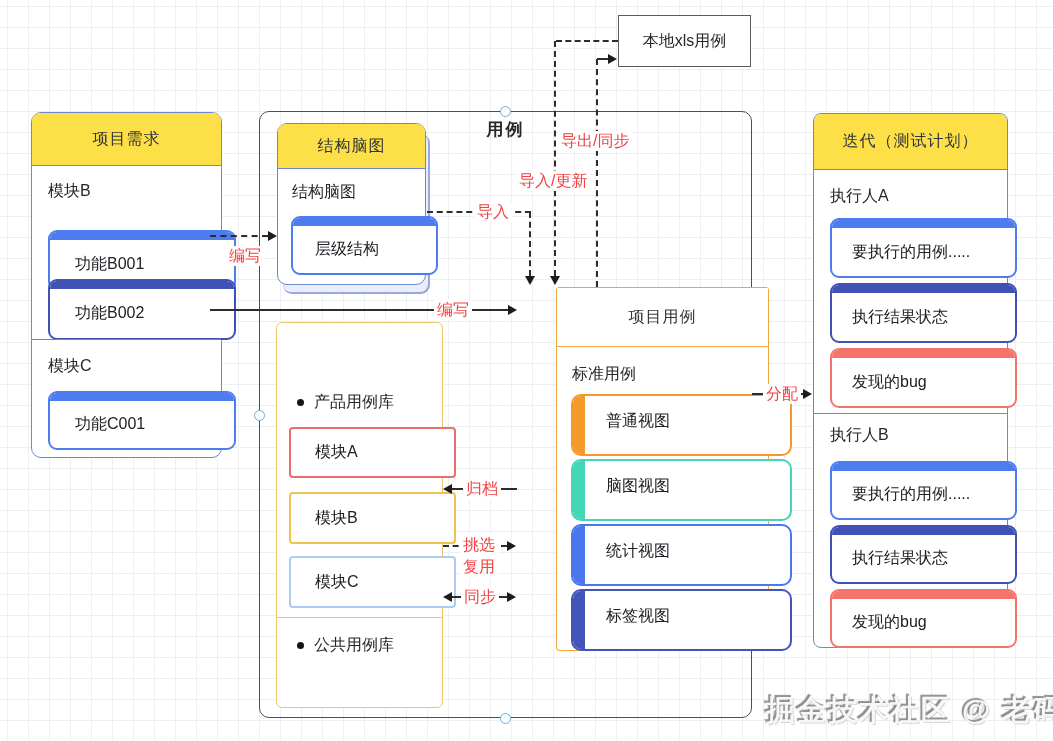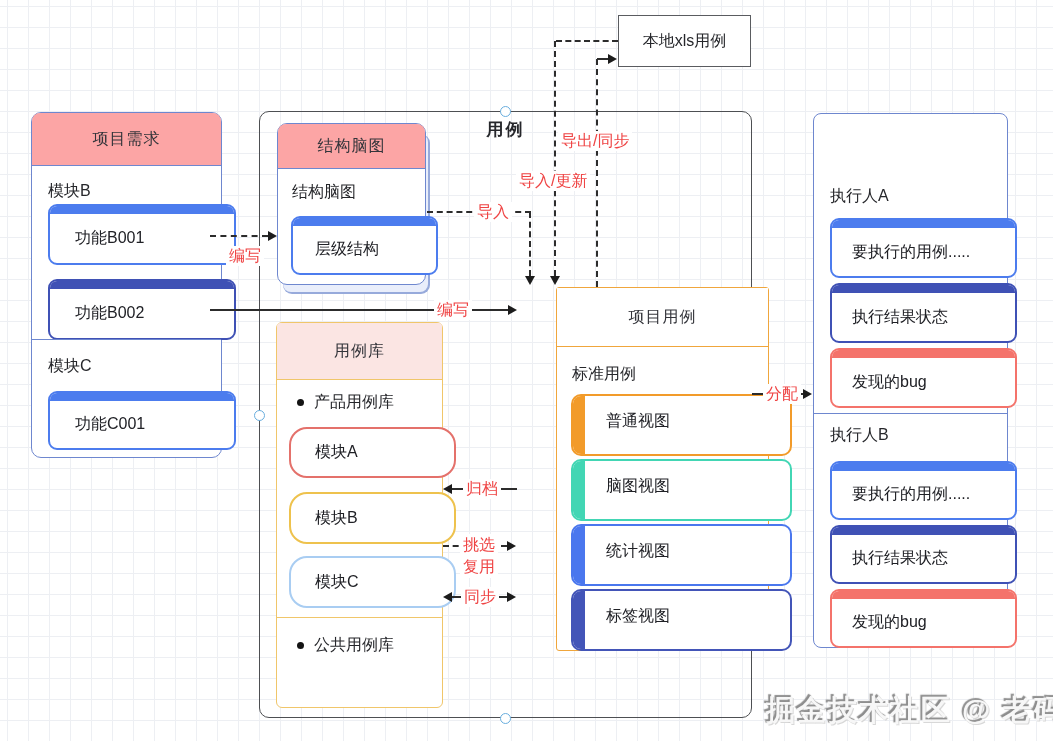--- a/index.html
+++ b/index.html
@@ -4,31 +4,31 @@
 <style>
   html,body{margin:0;padding:0;}
   body{font-family:"Liberation Sans","DejaVu Sans",sans-serif;background:#fff;}
   .canvas{position:relative;width:1053px;height:741px;overflow:hidden;background:#fff;
     background-image:linear-gradient(#edeff3 1px,transparent 1px),linear-gradient(90deg,#edeff3 1px,transparent 1px);
     background-size:21px 21px;background-position:7px 6px;}
   .abs{position:absolute;box-sizing:border-box;}
   
   .panel{background:#fff;border:1.6px solid #6e87cf;border-radius:10px;}
   .hdr{position:absolute;left:0;right:0;top:0;display:flex;align-items:center;justify-content:center;
-    font-size:16px;color:#33343a;background:#fca5a5;border-bottom:1.6px solid #6e87cf;
+    font-size:16px;color:#33343a;background:#fde047;border-bottom:1.6px solid #6e87cf;
     border-radius:8px 8px 0 0;letter-spacing:1px;}
   .lbl{position:absolute;font-size:16px;color:#26272b;white-space:nowrap;}
   .divider{position:absolute;left:0;right:0;height:0;border-top:1.6px solid #6e87cf;}
   .btn{position:absolute;background:#fff;border:2px solid var(--c,#4c7cee);display:flex;align-items:center;
     font-size:16px;color:#202126;white-space:nowrap;}
   .btn.top{border-radius:9px;padding:8px 0 0 25px;overflow:hidden;}
   .btn.top::before{content:"";position:absolute;top:0;left:0;right:0;height:8px;background:var(--c);}
   .btn.leftbar{border-radius:10px;padding:0 0 8px 33px;overflow:hidden;}
   .btn.leftbar::before{content:"";position:absolute;top:0;left:0;bottom:0;width:12px;background:var(--c);}
-  .btn.plain{border-radius:18px;padding:0 0 0 24px;}
+  .btn.plain{border-radius:4px;padding:0 0 0 24px;}
   .bullet{position:absolute;display:flex;align-items:center;gap:10px;font-size:16px;color:#26272b;}
   .dot{width:7px;height:7px;border-radius:50%;background:#141414;flex:0 0 auto;}
   
   .frame{border:1.6px solid #4d4f52;border-radius:10px;background:transparent;}
   .frame-title{position:absolute;left:50%;transform:translateX(-50%);top:6px;font-size:17px;font-weight:bold;color:#26272b;letter-spacing:2px;}
   .handle{position:absolute;width:9px;height:9px;border:1.6px solid #69aede;background:#fff;border-radius:50%;}
   
   .rect{background:#fff;border:1.6px solid #5a5c60;display:flex;align-items:center;justify-content:center;font-size:16px;color:#26272b;}
   
   .stacked{box-shadow:4px 9px 0 -2px #e9eefb,5px 10px 0 -1px #97aadb;}
@@ -59,21 +59,21 @@
   <div class="handle" style="left:746px;top:409px;"></div>
   <div class="handle" style="left:500px;top:713px;"></div>
 
   <div class="abs rect" style="left:618px;top:15px;width:133px;height:52px;">
     <span>本地xls用例</span>
   </div>
 
   <div class="abs panel" style="left:31px;top:112px;width:191px;height:346px;">
     <div class="hdr" style="height:52px;">项目需求</div>
     <div class="lbl" style="left:16px;top:68px;">模块B</div>
-    <div class="btn top" style="left: 16px; top: 91px; width: 159px; height: 49px; --c: #4c7cee;">
+    <div class="btn top" style="left: 16px; top: 117px; width: 159px; height: 49px; --c: #4c7cee;">
       <span>功能B001</span>
     </div>
     <div class="btn top" style="left: 16px; top: 166px; width: 159px; height: 49px; --c: #3f51b5;">
       <span>功能B002</span>
     </div>
     <div class="divider" style="top:226px;"></div>
     <div class="lbl" style="left:16px;top:243px;">模块C</div>
     <div class="btn top" style="left: 16px; top: 278px; width: 159px; height: 47px; --c: #4c7cee;">
       <span>功能C001</span>
     </div>
@@ -81,21 +81,20 @@
 
   <div class="abs panel stacked" style="left:277px;top:123px;width:149px;height:162px;">
     <div class="hdr" style="height:44px;">结构脑图</div>
     <div class="lbl" style="left:14px;top:58px;">结构脑图</div>
     <div class="btn top" style="left: 13px; top: 92px; width: 121px; height: 47px; padding-left: 22px; --c: #4c7cee;">
       <span>层级结构</span>
     </div>
   </div>
 
   <div class="abs panel" style="left:276px;top:322px;width:167px;height:386px;border-color:#f0c66a;border-radius:6px;">
-    <div class="hdr" style="height:56px;background:#fbe5e3;border-color:#f0c66a;border-radius:4px 4px 0 0;">用例库</div>
     <div class="bullet" style="left:20px;top:69px;">
       <span class="dot"></span>
       <span>产品用例库</span>
     </div>
     <div class="btn plain" style="left: 12px; top: 104px; width: 139px; height: 47px; --c: #e4716b;">
       <span>模块A</span>
     </div>
     <div class="btn plain" style="left: 12px; top: 169px; width: 139px; height: 48px; --c: #eec24d;">
       <span>模块B</span>
     </div>
@@ -120,20 +119,21 @@
     </div>
     <div class="btn leftbar" style="left: 14px; top: 236px; width: 184px; height: 50px; --c: #4a77ee;">
       <span>统计视图</span>
     </div>
     <div class="btn leftbar" style="left: 14px; top: 301px; width: 184px; height: 50px; --c: #4355b8;">
       <span>标签视图</span>
     </div>
   </div>
 
   <div class="abs panel" style="left:813px;top:113px;width:195px;height:535px;border-radius:8px;">
+    <div class="hdr" style="height:55px;">迭代（测试计划）</div>
     <div class="lbl" style="left:16px;top:72px;">执行人A</div>
     <div class="btn top" style="left: 16px; top: 104px; width: 163px; height: 48px; padding-left: 20px; --c: #4c7cee;">
       <span>要执行的用例.....</span>
     </div>
     <div class="btn top" style="left: 16px; top: 169px; width: 163px; height: 48px; padding-left: 20px; --c: #3f51b5;">
       <span>执行结果状态</span>
     </div>
     <div class="btn top" style="left: 16px; top: 234px; width: 163px; height: 48px; padding-left: 20px; --c: #f4736b;">
       <span>发现的bug</span>
     </div>

